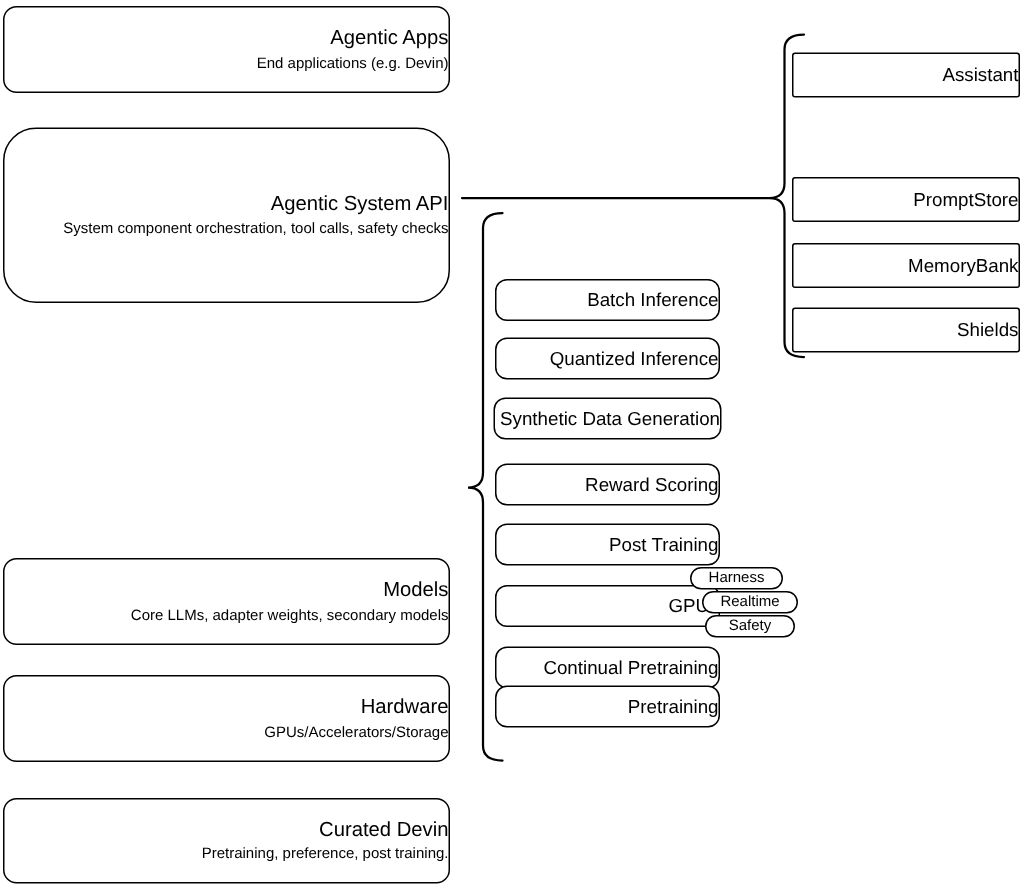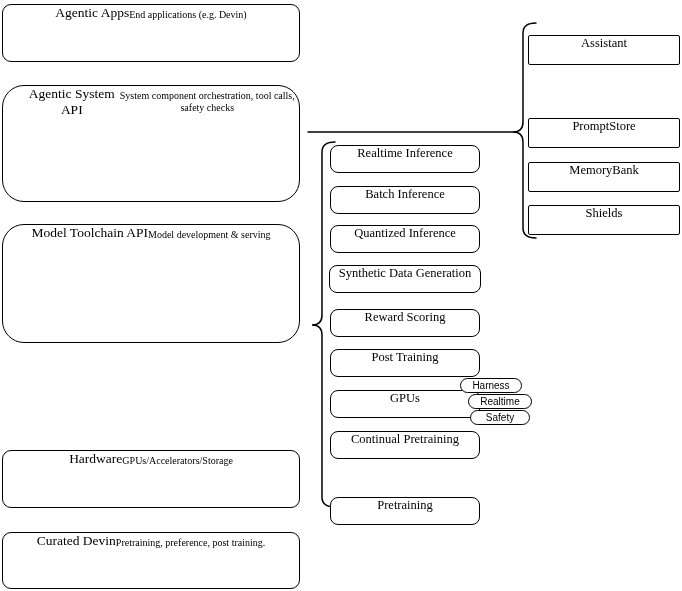--- a/index.html
+++ b/index.html
@@ -11,24 +11,23 @@
     background: var(--bg);
     font-family: "Liberation Sans", sans-serif;
     color: var(--text);
     overflow: hidden;
   }
   svg.connectors { position: absolute; left: 0; top: 0; width: 682px; height: 591px; }
   .node {
     position: absolute;
     background: var(--bg);
     border: 1.5px solid var(--stroke);
-    display: flex; flex-direction: row;
-    align-items: flex-start; justify-content: center;
+    display: flex; flex-direction: column;
+    align-items: flex-end; justify-content: center;
     text-align: center;
-    font-family: Liberation Serif, serif;
   }
   .lbox { left: 2px; width: 298px; border-radius: 9px; }
   .lbox.big { border-radius: 22px; }
   .node-title { font-size: 13.5px; line-height: 1.15; }
   .node-sub { font-size: 10px; line-height: 1.2; margin-top: 4px; }
   .mbox { left: 330px; width: 150px; height: 28px; border-radius: 8px; font-size: 12.5px; }
   .rbox { left: 528px; width: 152px; height: 30px; border-radius: 2px; font-size: 12.5px; }
   .oval {
     position: absolute;
     background: var(--bg);
@@ -51,42 +50,41 @@
   </svg>
 
   <div class="node lbox" style="top:4px;height:58px;">
     <div class="node-title">Agentic Apps</div>
     <div class="node-sub">End applications (e.g. Devin)</div>
   </div>
   <div class="node lbox big" style="top:85px;height:117px;padding-left:25px;">
     <div class="node-title">Agentic System API</div>
     <div class="node-sub">System component orchestration, tool calls, safety checks</div>
   </div>
-  <div class="node lbox big" style="top:224px;height:119px;">
-    <div class="node-title">Model Toolchain API</div>
-    <div class="node-sub">Model development &amp; serving</div>
+  <div class="node lbox" style="top:372px;height:58px;">
+    <div class="node-title">Models</div>
+    <div class="node-sub">Core LLMs, adapter weights, secondary models</div>
   </div>
   <div class="node lbox" style="top:450px;height:58px;">
     <div class="node-title">Hardware</div>
     <div class="node-sub">GPUs/Accelerators/Storage</div>
   </div>
   <div class="node lbox" style="top:532px;height:57px;">
     <div class="node-title">Curated Devin</div>
     <div class="node-sub">Pretraining, preference, post training.</div>
   </div>
 
-  <div class="node mbox" style="top:145px;">Realtime Inference</div>
   <div class="node mbox" style="top:186px;">Batch Inference</div>
   <div class="node mbox" style="top:225px;">Quantized Inference</div>
   <div class="node mbox" style="top:265px;left:329px;width:152px;">Synthetic Data Generation</div>
   <div class="node mbox" style="top:309px;">Reward Scoring</div>
   <div class="node mbox" style="top:349px;">Post Training</div>
   <div class="node mbox" style="top:390px;">GPUs</div>
   <div class="node mbox" style="top:431px;">Continual Pretraining</div>
-  <div class="node mbox" style="top:497px;">Pretraining</div>
+  <div class="node mbox" style="top:457px;">Pretraining</div>
 
   <div class="oval" style="left:460px;top:378px;width:62px;">Harness</div>
   <div class="oval" style="left:468px;top:394px;width:64px;">Realtime</div>
   <div class="oval" style="left:470px;top:410px;width:60px;">Safety</div>
 
   <div class="node rbox" style="top:35px;">Assistant</div>
   <div class="node rbox" style="top:118px;">PromptStore</div>
   <div class="node rbox" style="top:205px;">Shields</div>
   <div class="node rbox" style="top:162px;">MemoryBank</div>
 

